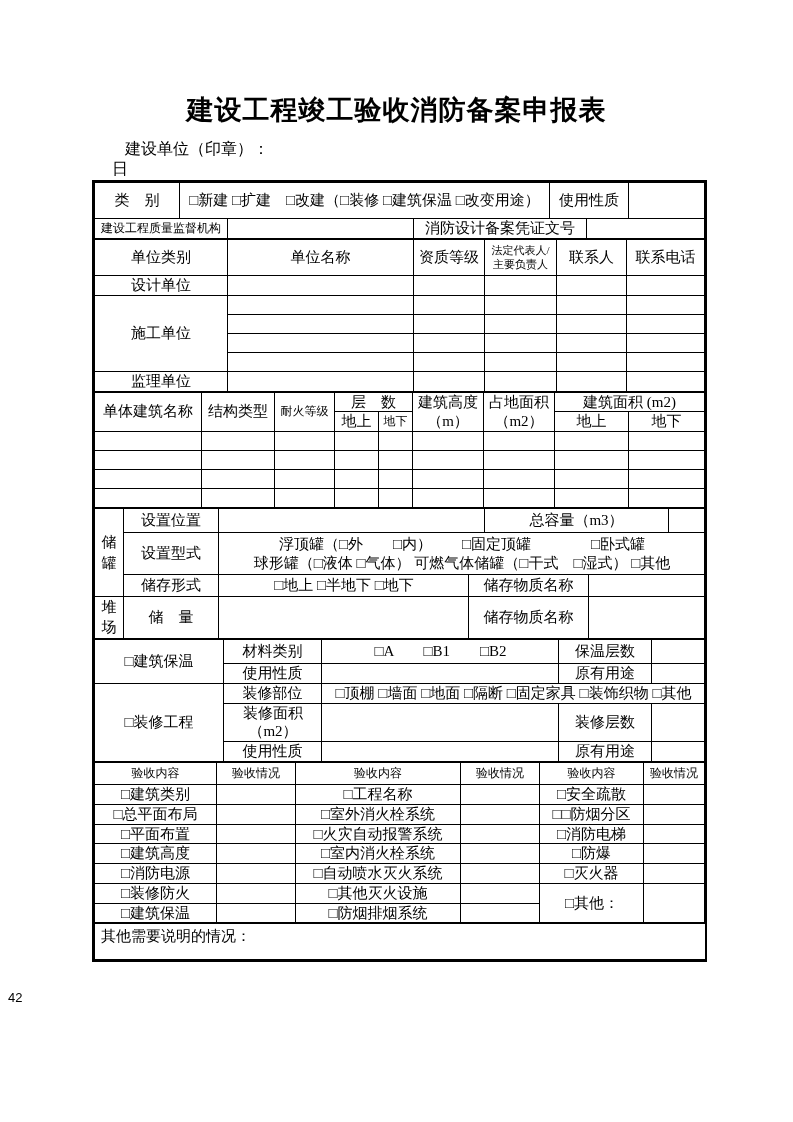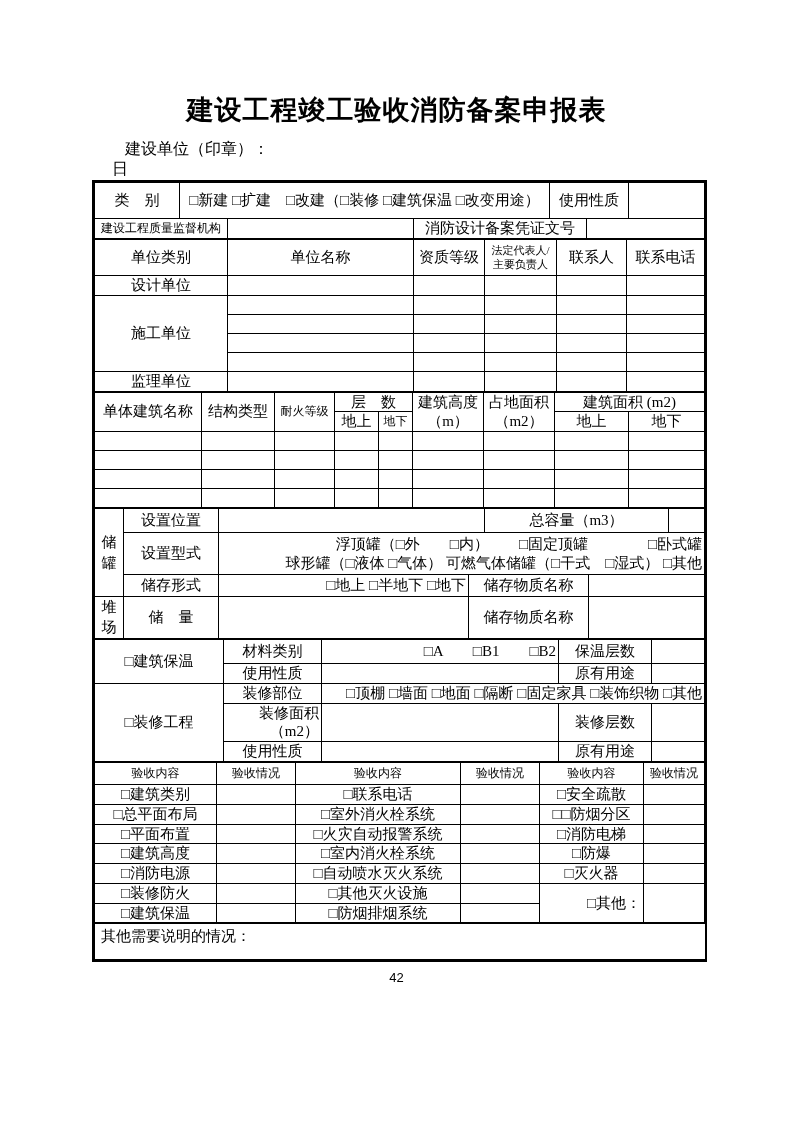--- a/index.html
+++ b/index.html
@@ -7,28 +7,28 @@
   .sheet{position:relative;width:793px;height:1122px;overflow:hidden;}
   .title{padding-top:92px;text-align:center;font-size:27px;font-weight:bold;letter-spacing:1px;}
   .subhead{margin:11px 0 0 92px;width:611px;display:flex;justify-content:space-between;
            box-sizing:border-box;padding-left:33px;padding-right:45px;font-size:16px;}
   .dateparts .yr{margin-left:44px;} .dateparts .mo{margin-left:24px;}
   .dayline{margin-left:112px;font-size:16px;height:20px;line-height:18px;}
   .form{margin-left:92px;width:611px;border:2px solid #000;box-sizing:content-box;}
   table{border-collapse:collapse;table-layout:fixed;width:100%;}
   td{border:1px solid #000;font-size:15px;text-align:center;padding:0 2px;overflow:hidden;
      vertical-align:middle;line-height:1.25;}
-  .left{text-align:right;padding-left:3px;}
+  .left{text-align:center;padding-left:3px;}
   .f13{font-size:12px;}
   .tiny{font-size:11px;line-height:1.2;padding:0 1px;}
   .vert{padding:0;}
   .vert div{width:17px;margin:0 auto;word-break:break-all;line-height:1.35;}
   .top{vertical-align:top;text-align:left;padding:3px 6px;}
   .optline{display:block;}
-  .pagenum{margin-top:8px;text-align:center;font-size:13px;font-family:"Liberation Sans","DejaVu Sans",sans-serif;}
+  .pagenum{margin-top:28px;text-align:left;font-size:13px;font-family:"Liberation Sans","DejaVu Sans",sans-serif;padding-left:8px;}
 </style>
 </head>
 <body>
 
 <div class="sheet">
 
   <div class="title">建设工程竣工验收消防备案申报表</div>
 
   <div class="subhead">
     <span>建设单位（印章）：</span>
@@ -306,21 +306,21 @@
         <td class="f13">验收内容</td>
         <td class="f13">验收情况</td>
         <td class="f13">验收内容</td>
         <td class="f13">验收情况</td>
         <td class="f13">验收内容</td>
         <td class="f13">验收情况</td>
       </tr>
       <tr style="height:19px">
         <td>□建筑类别</td>
         <td></td>
-        <td>□联系电话</td>
+        <td>□工程名称</td>
         <td></td>
         <td>□安全疏散</td>
         <td></td>
       </tr>
       <tr style="height:19px">
         <td>□总平面布局</td>
         <td></td>
         <td>□室外消火栓系统</td>
         <td></td>
         <td>□□防烟分区</td>

